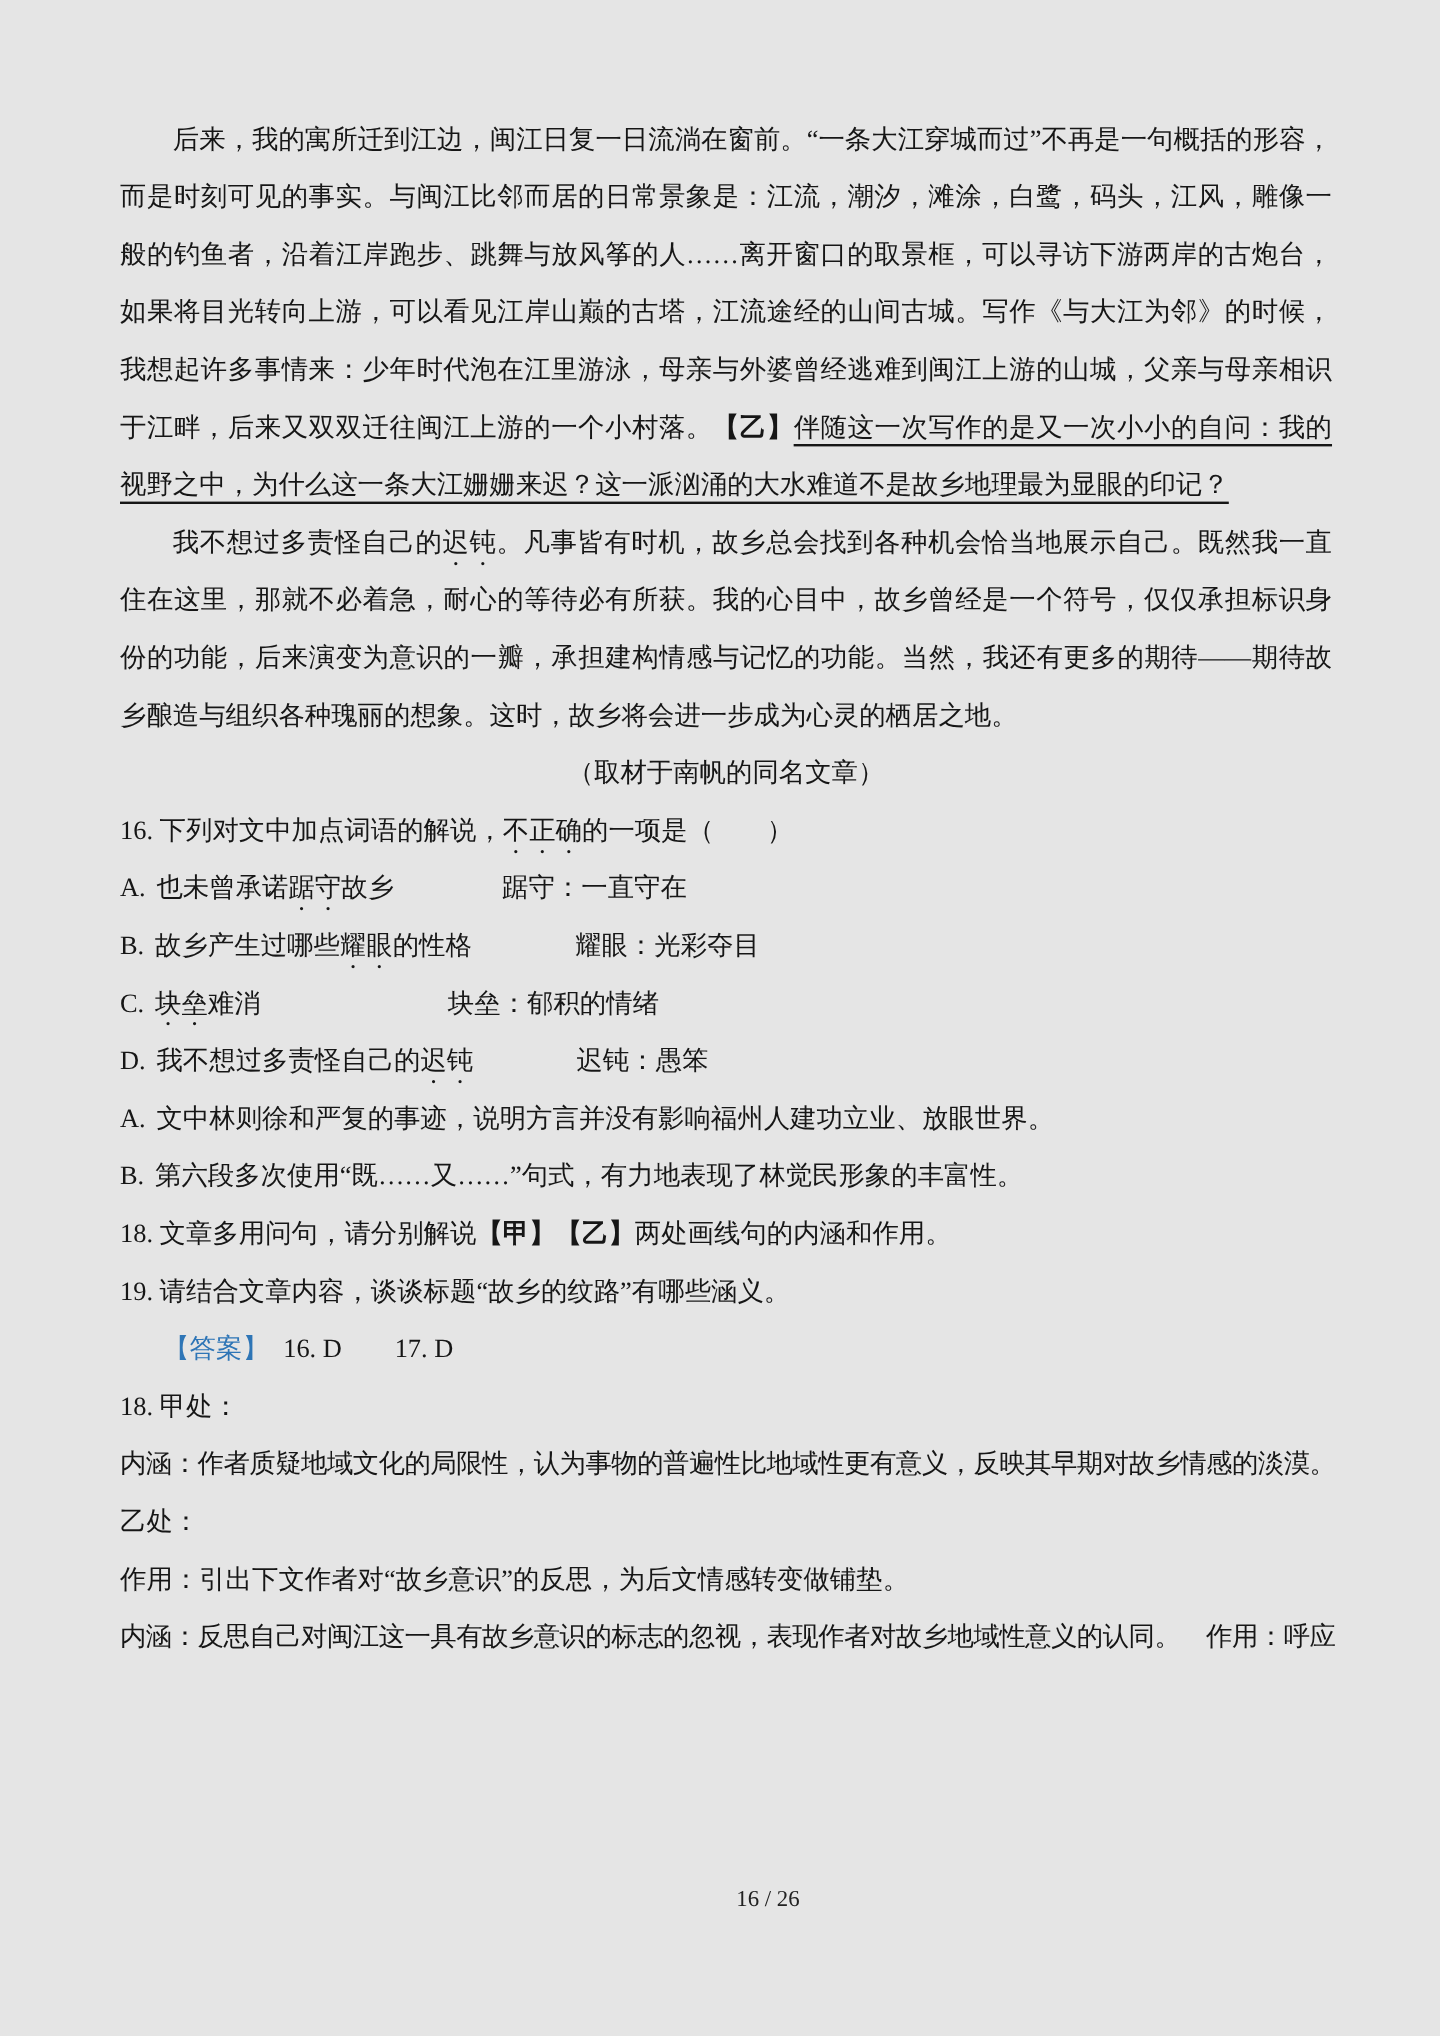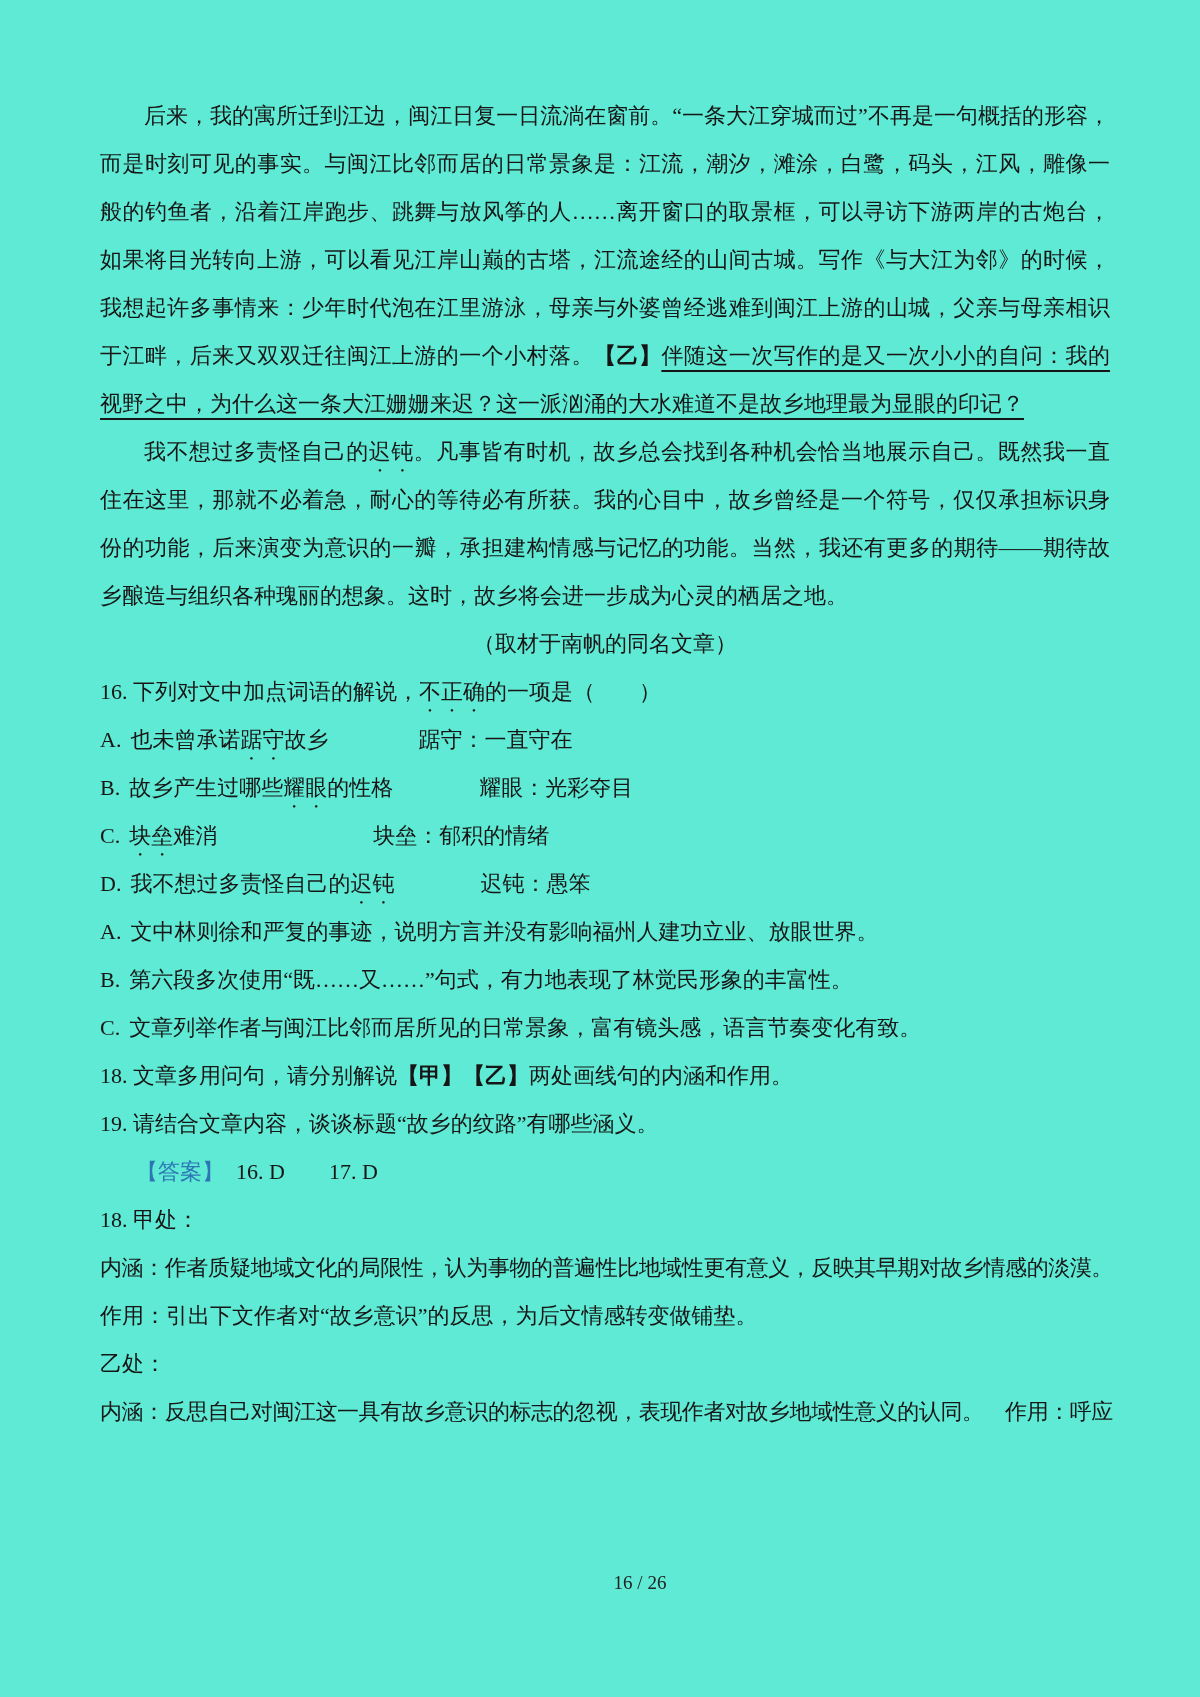--- a/index.html
+++ b/index.html
@@ -1,19 +1,19 @@
 <!DOCTYPE html>
 <html><head>
 <meta charset="utf-8">
 <style>
   html,body{margin:0;padding:0;background:#ffffff;}
   .page{
     position:relative;
     width:1200px;height:1697px;
-    background:#5eead4;
+    background:#e5e5e5;
     color:#161616;
     font-family:"Liberation Serif","DejaVu Serif",serif;
     overflow:hidden;
   }
   .content{
     position:absolute;top:92px;left:100px;width:1010px;
     font-size:22px;line-height:48px;
   }
   .content p{margin:0;padding:0;}
   .para{text-align:justify;text-indent:2em;}
@@ -66,35 +66,34 @@
 
     <p class="leftline"><span class="opt-label">C.</span><span></span><span class="emph">块垒</span><span>难消</span><span class="gap gap-c"></span><span>块垒：郁积的情绪</span></p>
 
     <p class="leftline"><span class="opt-label">D.</span><span>我不想过多责怪自己的</span><span class="emph">迟钝</span><span></span><span class="gap gap-d"></span><span>迟钝：愚笨</span></p>
 
 
     <p class="leftline"><span class="opt-label">A.</span><span>文中林则徐和严复的事迹，说明方言并没有影响福州人建功立业、放眼世界。</span></p>
 
     <p class="leftline"><span class="opt-label">B.</span><span>第六段多次使用“既……又……”句式，有力地表现了林觉民形象的丰富性。</span></p>
 
-    <p class="leftline"><span class="opt-label">C.</span><span>文章列举作者与闽江比邻而居所见的日常景象，富有镜头感，语言节奏变化有致。</span></p>
 
 
     <p class="leftline"><span>18. 文章多用问句，请分别解说</span><span class="bold">【甲】【乙】</span><span>两处画线句的内涵和作用。</span></p>
 
     <p class="leftline">19. 请结合文章内容，谈谈标题“故乡的纹路”有哪些涵义。</p>
 
     <p class="leftline"><span class="blue ans-label">【答案】</span><span>16. D</span><span class="ans-gap"></span><span>17. D</span></p>
 
     <p class="leftline">18. 甲处：</p>
 
     <p class="leftline oneline">内涵：作者质疑地域文化的局限性，认为事物的普遍性比地域性更有意义，反映其早期对故乡情感的淡漠。</p>
 
+    <p class="leftline">乙处：</p>
+
     <p class="leftline">作用：引出下文作者对“故乡意识”的反思，为后文情感转变做铺垫。</p>
-
-    <p class="leftline">乙处：</p>
 
     <p class="leftline oneline">内涵：反思自己对闽江这一具有故乡意识的标志的忽视，表现作者对故乡地域性意义的认同。　作用：呼应</p>
 
   </div>
 
   <div class="footer">16 / 26</div>
 </div>
 
 </body></html>

